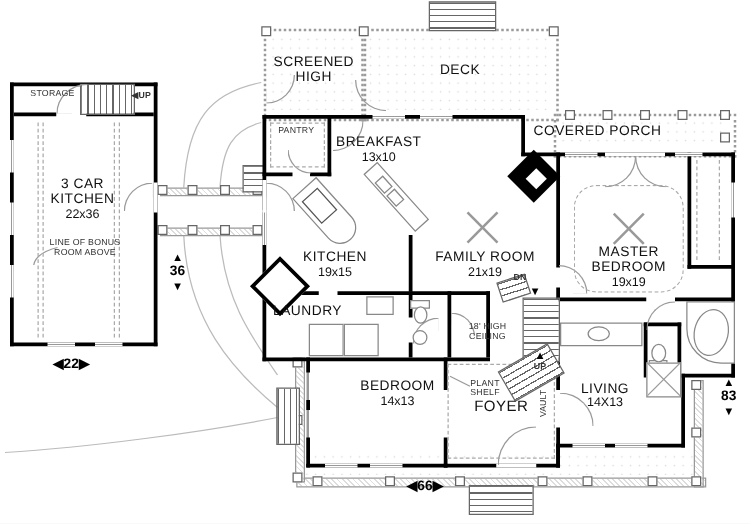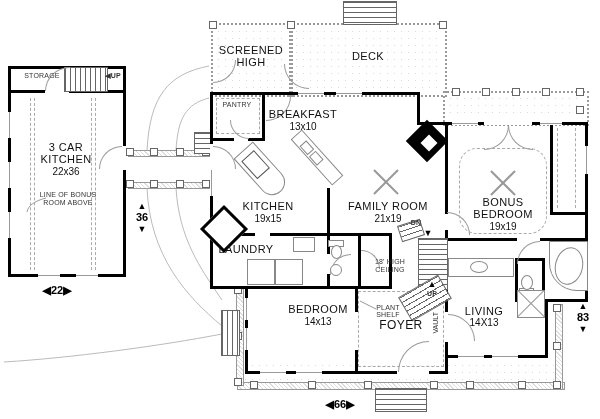--- a/index.html
+++ b/index.html
@@ -225,28 +225,29 @@
   <div class="tiny" style="left:42px;top:72px">STORAGE</div>
   <div class="tiny" style="left:113px;top:72px;font-weight:bold"><span>◀</span><span>UP</span></div>
   <div class="lbl" style="left:66px;top:141px">3 CAR</div>
   <div class="lbl" style="left:66px;top:153px">KITCHEN</div>
   <div class="sz" style="left:66px;top:166px">22x36</div>
   <div class="tiny" style="left:68px;top:191px">LINE OF BONUS</div>
   <div class="tiny" style="left:68px;top:199px">ROOM ABOVE</div>
   <div class="lbl" style="left:251px;top:44px">SCREENED</div>
   <div class="lbl" style="left:251px;top:56px">HIGH</div>
   <div class="lbl" style="left:368px;top:50px">DECK</div>
+  <div class="lbl" style="left:478px;top:99px">COVERED PORCH</div>
   <div class="tiny" style="left:237px;top:101px">PANTRY</div>
   <div class="lbl" style="left:303px;top:108px">BREAKFAST</div>
   <div class="sz" style="left:303px;top:121px">13x10</div>
   <div class="lbl" style="left:268px;top:200px">KITCHEN</div>
   <div class="sz" style="left:268px;top:213px">19x15</div>
   <div class="lbl" style="left:388px;top:200px">FAMILY ROOM</div>
   <div class="sz" style="left:388px;top:213px">21x19</div>
-  <div class="lbl" style="left:503px;top:196px">BONUS</div>
+  <div class="lbl" style="left:503px;top:196px">MASTER</div>
   <div class="lbl" style="left:503px;top:208px">BEDROOM</div>
   <div class="sz" style="left:503px;top:221px">19x19</div>
   <div class="lbl" style="left:246px;top:243px">LAUNDRY</div>
   <div class="lbl" style="left:318px;top:303px">BEDROOM</div>
   <div class="sz" style="left:318px;top:316px">14x13</div>
   <div class="lbl" style="left:401px;top:318px;font-size:12px">FOYER</div>
   <div class="lbl" style="left:484px;top:305px">LIVING</div>
   <div class="sz" style="left:484px;top:317px">14X13</div>
   <div class="tiny" style="left:390px;top:258px">18' HIGH</div>
   <div class="tiny" style="left:390px;top:266px">CEILING</div>
@@ -255,18 +256,18 @@
   <div class="vert" style="left:432px;top:312px">VAULT</div>
   <div class="tri" style="left:432px;top:279px">▲</div>
   <div class="tiny" style="left:432px;top:290px;font-weight:bold">UP</div>
   <div class="tiny" style="left:416px;top:219px;font-weight:bold">DN</div>
   <div class="tri" style="left:428px;top:228px">▼</div>
 
   <div class="dim" style="left:57px;top:284px"><span>◀</span><span>22</span><span>▶</span></div>
   <div class="tri" style="left:142px;top:201px">▲</div>
   <div class="dim" style="left:142px;top:211px">36</div>
   <div class="tri" style="left:142px;top:224px">▼</div>
-  <div class="dim" style="left:340px;top:398px"><span>◀</span><span>66</span><span>▶</span></div>
+  <div class="dim" style="left:340px;top:382px"><span>◀</span><span>66</span><span>▶</span></div>
   <div class="tri" style="left:583px;top:301px">▲</div>
   <div class="dim" style="left:583px;top:311px">83</div>
   <div class="tri" style="left:583px;top:324px">▼</div>
 
 </div>
 
 </body></html>

